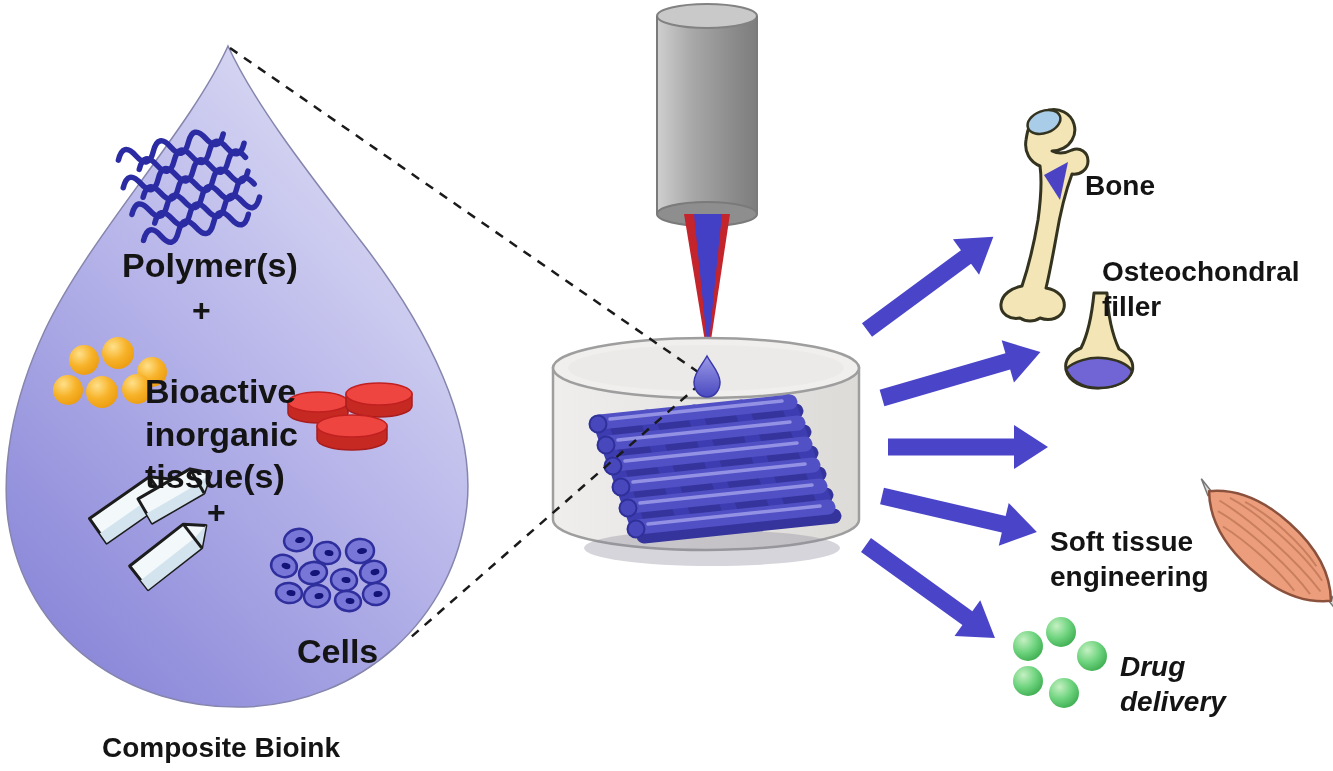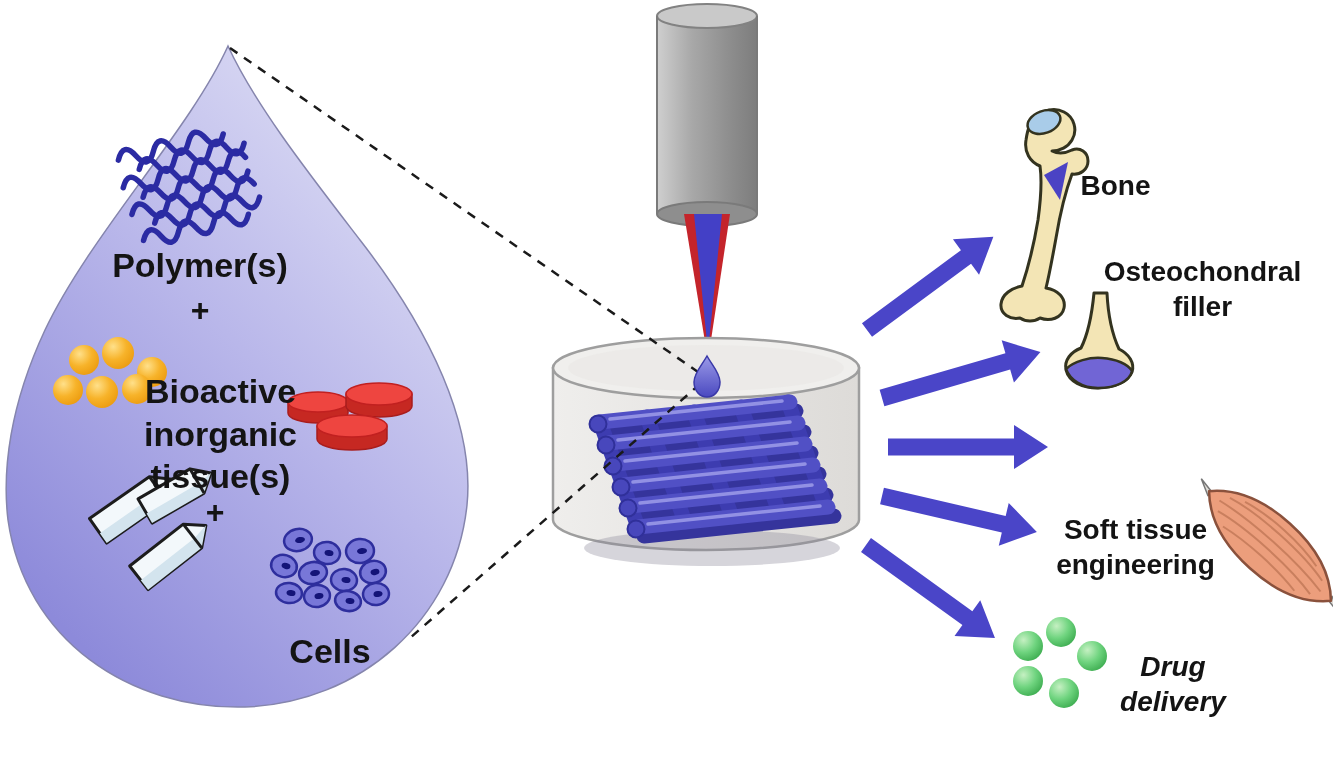--- a/index.html
+++ b/index.html
@@ -1,20 +1,20 @@
 <!DOCTYPE html>
 <html><head>
 <meta charset="utf-8">
 <style>
   html,body{margin:0;padding:0;background:#ffffff;}
   #stage{position:relative;width:1333px;height:771px;background:#ffffff;overflow:hidden;
          font-family:"Liberation Sans",sans-serif;}
   #stage svg{position:absolute;left:0;top:0;}
-  .label{position:absolute;font-weight:bold;color:#141414;text-align:center;
-         white-space:pre-line;line-height:1.25;}
+  .label{position:absolute;font-weight:bold;color:#141414;
+         white-space:pre-line;line-height:1.25;margin-left:17px;}
   .lbl-27{font-size:34px;}
   .lbl-28{font-size:28px;}
   .lbl-plus{font-size:32px;}
 </style>
 </head>
 <body>
 
 <div id="stage">
 
 <svg width="1333" height="771" viewBox="0 0 1333 771">
@@ -267,21 +267,22 @@
   </g>
 </svg>
 
 <div class="label lbl-27" style="left:105px;top:244px;width:190px;">Polymer(s)</div>
 <div class="label lbl-plus" style="left:175px;top:290px;width:50px;">+</div>
 <div class="label lbl-27" style="left:128px;top:370px;width:185px;">Bioactive
 inorganic
 tissue(s)</div>
 <div class="label lbl-plus" style="left:190px;top:492px;width:50px;">+</div>
 <div class="label lbl-27" style="left:280px;top:630px;width:100px;">Cells</div>
+<div class="label lbl-28" style="left:85px;top:730px;width:300px;">Composite Bioink</div>
 <div class="label lbl-28" style="left:1068px;top:168px;width:95px;">Bone</div>
 <div class="label lbl-28" style="left:1085px;top:254px;width:235px;">Osteochondral
 filler</div>
-<div class="label lbl-28" style="left:1033px;top:512px;width:205px;">Soft tissue
+<div class="label lbl-28" style="left:1033px;top:524px;width:205px;">Soft tissue
 engineering</div>
 <div class="label lbl-28" style="left:1103px;top:649px;width:140px;font-style:italic;">Drug
 delivery</div>
 
 </div>
 
 </body></html>

